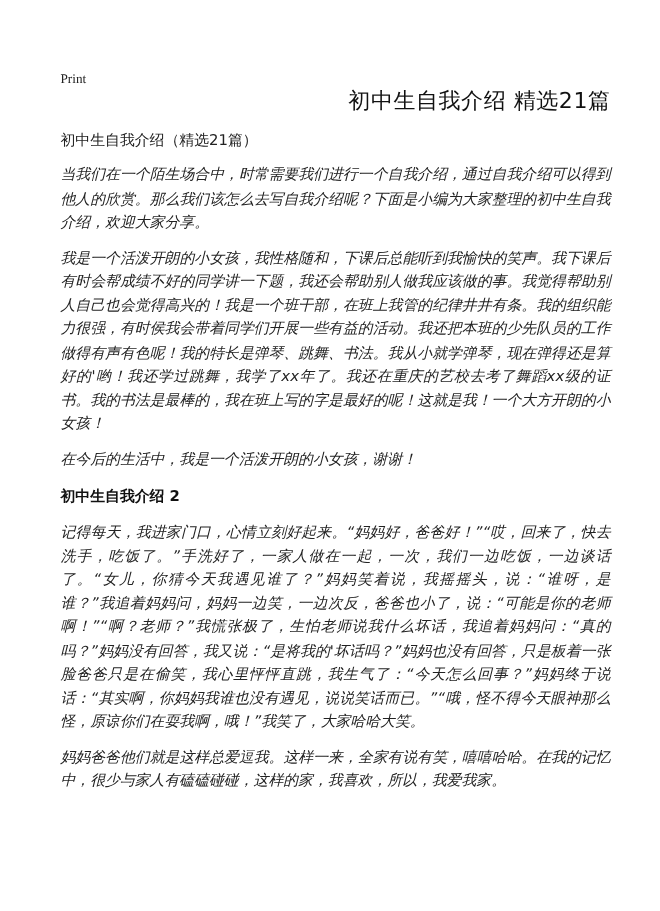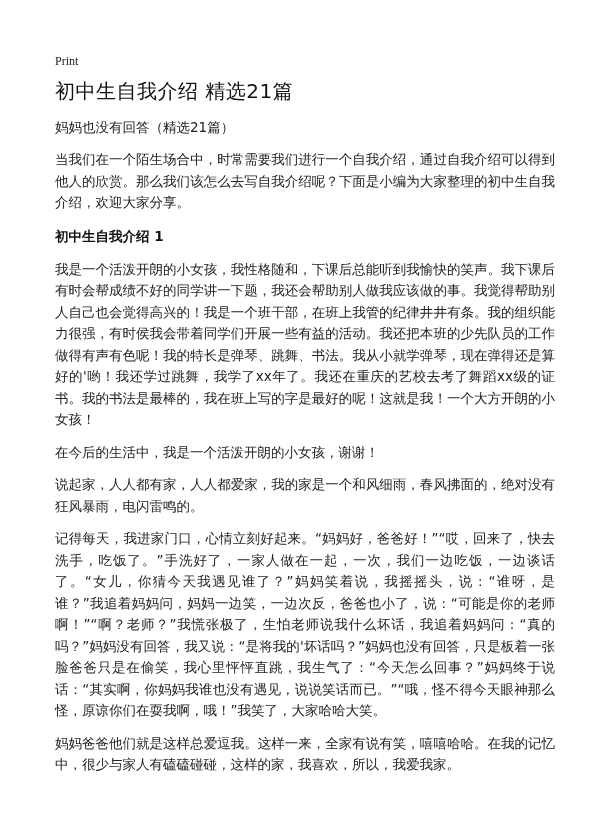--- a/index.html
+++ b/index.html
@@ -2,58 +2,57 @@
 <html><head>
   <meta charset="utf-8">
   <style>
     html, body { margin: 0; padding: 0; background: #ffffff; }
     body {
       width: 600px; height: 828px; overflow: hidden; position: relative;
       font-family: "DejaVu Sans", sans-serif; color: #1a1a1a;
     }
     .page { position: absolute; left: 55px; top: 0; width: 500px; }
     .print-label {
-      position: absolute; top: 54px; left: 0;
+      position: absolute; top: 64px; left: 0;
       font-family: "Liberation Serif", serif; font-size: 12px; color: #222;
     }
     .doc-title {
       position: absolute; top: 78px; left: 0; width: 500px;
-      text-align: left; font-size: 20px; font-weight: normal; letter-spacing: 0.5px;
+      text-align: right; font-size: 20px; font-weight: normal; letter-spacing: 0.5px;
       color: #111; margin: 0;
     }
     .subtitle {
       position: absolute; top: 119px; left: 0;
       font-size: 13.5px; color: #222;
     }
     .content { position: absolute; top: 149px; left: 0; width: 500px; }
     .para {
       font-size: 13.5px; line-height: 21.5px; margin: 0 0 11px 0;
-      color: #222; text-align: justify; word-break: break-all;
+      color: #222; text-align: justify; word-break: break-all; font-style: italic;
     }
     .section-heading {
       font-size: 13.5px; font-weight: bold; margin: 0 0 12px 0;
       line-height: 22px; color: #111;
     }
   </style>
 </head>
 <body>
 
 <div class="page">
   <div class="print-label">Print</div>
   <h1 class="doc-title">初中生自我介绍 精选21篇</h1>
-  <div class="subtitle">妈妈也没有回答（精选21篇）</div>
+  <div class="subtitle">初中生自我介绍（精选21篇）</div>
 
   <div class="content">
     <p class="para">当我们在一个陌生场合中，时常需要我们进行一个自我介绍，通过自我介绍可以得到他人的欣赏。那么我们该怎么去写自我介绍呢？下面是小编为大家整理的初中生自我介绍，欢迎大家分享。</p>
 
     <div>
-      <h2 class="section-heading">初中生自我介绍 1</h2>
       <p class="para">我是一个活泼开朗的小女孩，我性格随和，下课后总能听到我愉快的笑声。我下课后有时会帮成绩不好的同学讲一下题，我还会帮助别人做我应该做的事。我觉得帮助别人自己也会觉得高兴的！我是一个班干部，在班上我管的纪律井井有条。我的组织能力很强，有时侯我会带着同学们开展一些有益的活动。我还把本班的少先队员的工作做得有声有色呢！我的特长是弹琴、跳舞、书法。我从小就学弹琴，现在弹得还是算好的'哟！我还学过跳舞，我学了xx年了。我还在重庆的艺校去考了舞蹈xx级的证书。我的书法是最棒的，我在班上写的字是最好的呢！这就是我！一个大方开朗的小女孩！</p>
       <p class="para">在今后的生活中，我是一个活泼开朗的小女孩，谢谢！</p>
     </div>
 
     <div>
-      <p class="para">说起家，人人都有家，人人都爱家，我的家是一个和风细雨，春风拂面的，绝对没有狂风暴雨，电闪雷鸣的。</p>
+      <h2 class="section-heading">初中生自我介绍 2</h2>
       <p class="para">记得每天，我进家门口，心情立刻好起来。“妈妈好，爸爸好！”“哎，回来了，快去洗手，吃饭了。”手洗好了，一家人做在一起，一次，我们一边吃饭，一边谈话了。“女儿，你猜今天我遇见谁了？”妈妈笑着说，我摇摇头，说：“谁呀，是谁？”我追着妈妈问，妈妈一边笑，一边次反，爸爸也小了，说：“可能是你的老师啊！”“啊？老师？”我慌张极了，生怕老师说我什么坏话，我追着妈妈问：“真的吗？”妈妈没有回答，我又说：“是将我的'坏话吗？”妈妈也没有回答，只是板着一张脸爸爸只是在偷笑，我心里怦怦直跳，我生气了：“今天怎么回事？”妈妈终于说话：“其实啊，你妈妈我谁也没有遇见，说说笑话而已。”“哦，怪不得今天眼神那么怪，原谅你们在耍我啊，哦！”我笑了，大家哈哈大笑。</p>
       <p class="para">妈妈爸爸他们就是这样总爱逗我。这样一来，全家有说有笑，嘻嘻哈哈。在我的记忆中，很少与家人有磕磕碰碰，这样的家，我喜欢，所以，我爱我家。</p>
     </div>
   </div>
 </div>
 
 </body></html>

